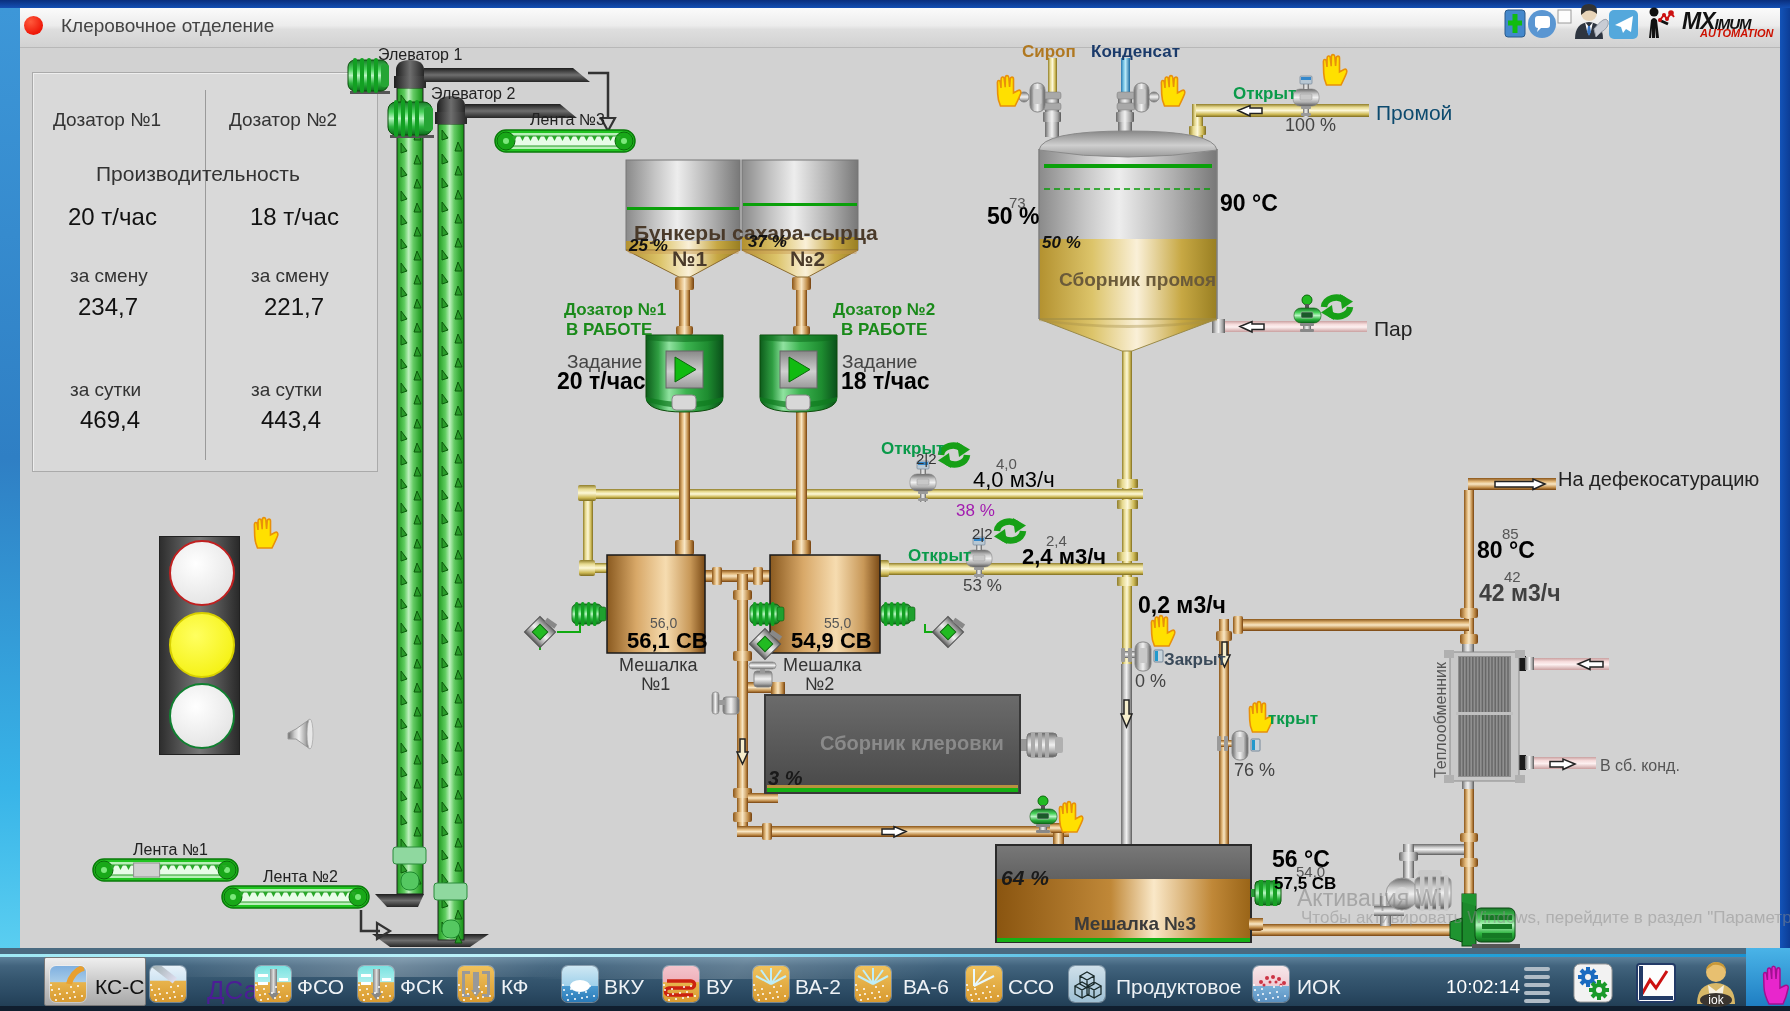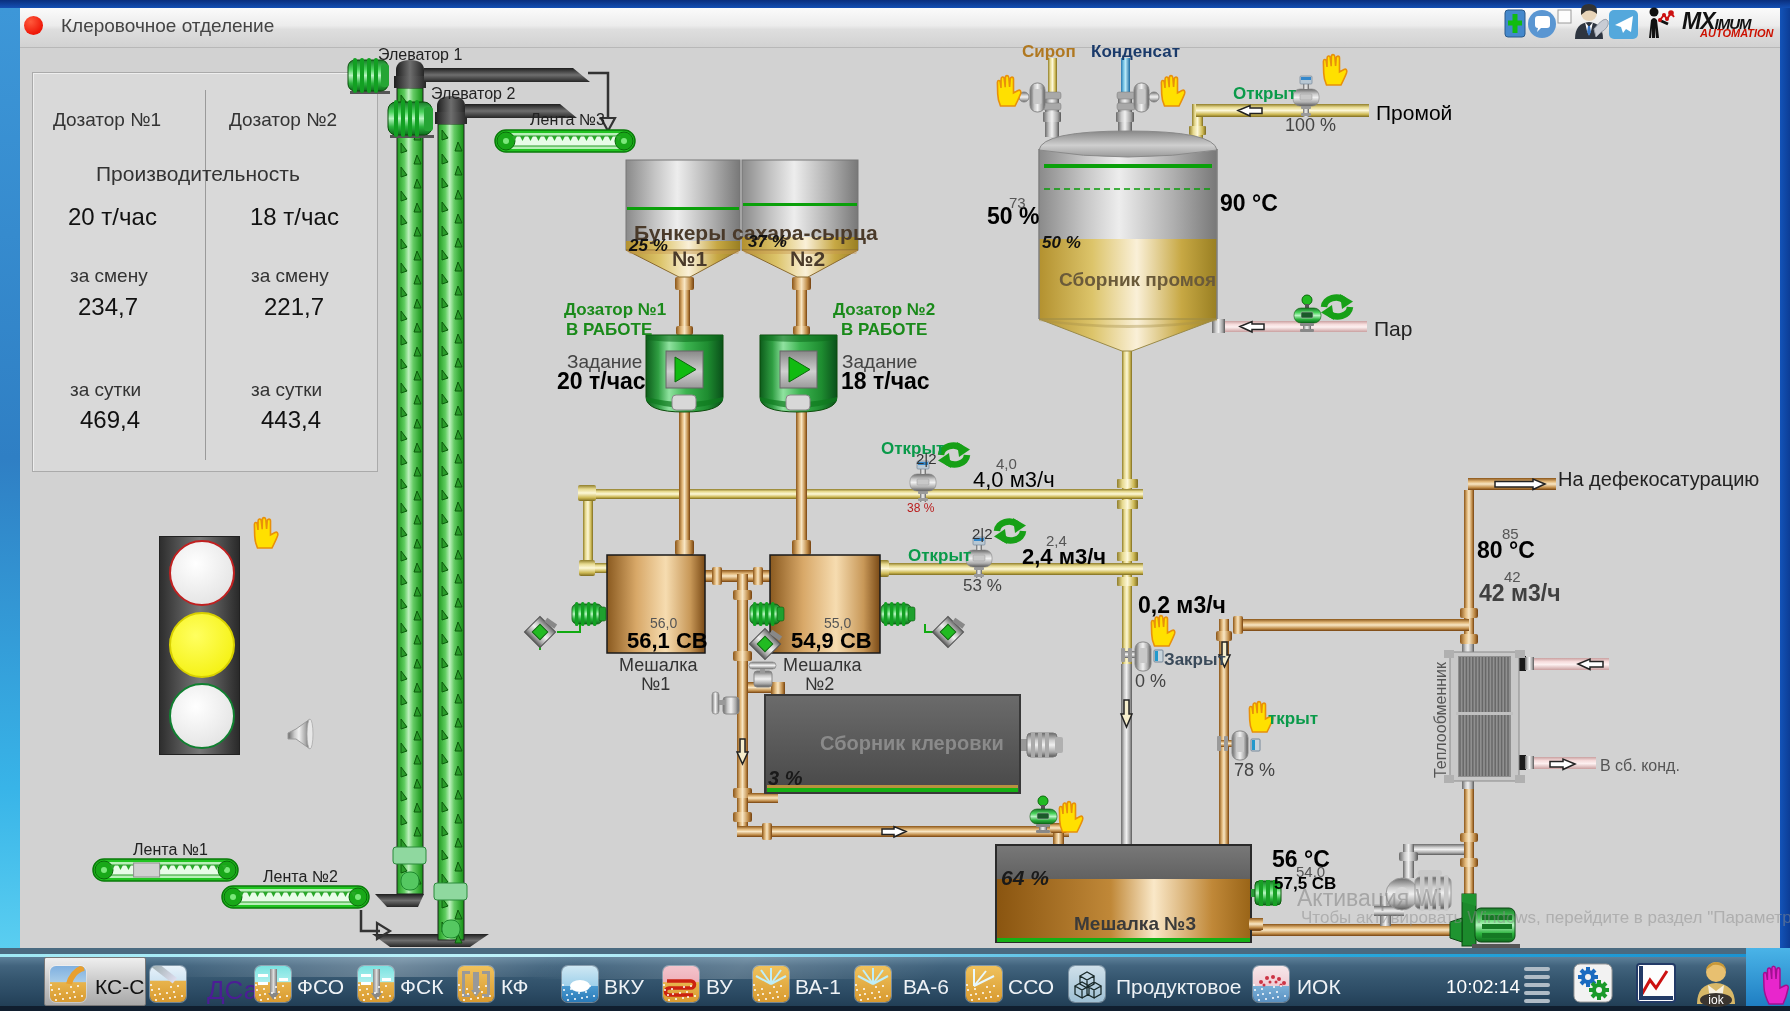--- a/index.html
+++ b/index.html
@@ -787,42 +787,42 @@
 <div class="t" style="left:567px;top:351px;font-size:19px;color:#444">Задание</div>
 <div class="t" style="left:557px;top:368px;font-size:23px;font-weight:bold;color:#000">20 т/час</div>
 <div class="t" style="left:833px;top:300px;font-size:17px;font-weight:bold;color:#1a8a1a">Дозатор №2</div>
 <div class="t" style="left:841px;top:320px;font-size:17px;font-weight:bold;color:#1a8a1a">В РАБОТЕ</div>
 <div class="t" style="left:842px;top:351px;font-size:19px;color:#444">Задание</div>
 <div class="t" style="left:841px;top:368px;font-size:23px;font-weight:bold;color:#000">18 т/час</div>
 <div class="t" style="left:1022px;top:42px;font-size:17px;font-weight:bold;color:#b07820">Сироп</div>
 <div class="t" style="left:1091px;top:42px;font-size:17px;font-weight:bold;color:#1a3a6a">Конденсат</div>
 <div class="t" style="left:1233px;top:84px;font-size:17px;font-weight:bold;color:#0a9a4a">Открыт</div>
 <div class="t" style="left:1285px;top:115px;font-size:18px;color:#444">100 %</div>
-<div class="t" style="left:1376px;top:101px;font-size:21px;color:#000000">Промой</div>
+<div class="t" style="left:1376px;top:101px;font-size:21px;color:#0c4a6e">Промой</div>
 <div class="t" style="left:987px;top:203px;font-size:23px;font-weight:bold;color:#000">50 %</div>
 <div class="t" style="left:1009px;top:194px;font-size:15px;color:#555">73</div>
 <div class="t" style="left:1042px;top:233px;font-size:17px;font-weight:bold;font-style:italic;color:#111">50 %</div>
 <div class="t" style="left:1220px;top:190px;font-size:23px;font-weight:bold;color:#000">90 °C</div>
 <div class="t" style="left:1059px;top:269px;font-size:19px;font-weight:bold;color:#6a5a3a">Сборник промоя</div>
 <div class="t" style="left:1374px;top:317px;font-size:21px;color:#222">Пар</div>
 <div class="t" style="left:881px;top:439px;font-size:17px;font-weight:bold;color:#0a9a4a">Открыт</div>
 <div class="t" style="left:916px;top:450px;font-size:15px;color:#333">2|2</div>
 <div class="t" style="left:996px;top:455px;font-size:15px;color:#555">4,0</div>
 <div class="t" style="left:973px;top:467px;font-size:22px;font-weight:normal;color:#000">4,0 м3/ч</div>
-<div class="t" style="left:907px;top:501px;font-size:12px;color:#b91c1c">38 %</div>
+<div class="t" style="left:956px;top:501px;font-size:17px;color:#a21caf">38 %</div>
 <div class="t" style="left:908px;top:546px;font-size:17px;font-weight:bold;color:#0a9a4a">Открыт</div>
 <div class="t" style="left:972px;top:525px;font-size:15px;color:#333">2|2</div>
 <div class="t" style="left:1046px;top:532px;font-size:15px;color:#555">2,4</div>
 <div class="t" style="left:1022px;top:544px;font-size:22px;font-weight:bold;color:#000">2,4 м3/ч</div>
 <div class="t" style="left:963px;top:576px;font-size:17px;color:#444">53 %</div>
 <div class="t" style="left:1138px;top:592px;font-size:23px;font-weight:bold;color:#000">0,2 м3/ч</div>
 <div class="t" style="left:1164px;top:650px;font-size:17px;font-weight:bold;color:#3a4a5a">Закрыт</div>
 <div class="t" style="left:1135px;top:671px;font-size:18px;color:#444">0 %</div>
 <div class="t" style="left:1268px;top:709px;font-size:17px;font-weight:bold;color:#0a9a4a">ткрыт</div>
-<div class="t" style="left:1234px;top:760px;font-size:18px;color:#444">78 %</div>
+<div class="t" style="left:1234px;top:760px;font-size:18px;color:#444">76 %</div>
 <div class="t" style="left:650px;top:615px;font-size:14px;color:#555">56,0</div>
 <div class="t" style="left:627px;top:628px;font-size:22px;font-weight:bold;color:#000">56,1 СВ</div>
 <div class="t" style="left:619px;top:655px;font-size:18px;color:#333">Мешалка</div>
 <div class="t" style="left:641px;top:674px;font-size:18px;color:#333">№1</div>
 <div class="t" style="left:824px;top:615px;font-size:14px;color:#555">55,0</div>
 <div class="t" style="left:791px;top:628px;font-size:22px;font-weight:bold;color:#000">54,9 СВ</div>
 <div class="t" style="left:783px;top:655px;font-size:18px;color:#333">Мешалка</div>
 <div class="t" style="left:805px;top:674px;font-size:18px;color:#333">№2</div>
 <div class="t" style="left:820px;top:732px;font-size:20px;font-weight:bold;color:#8a8a8a">Сборник клеровки</div>
 <div class="t" style="left:768px;top:767px;font-size:20px;font-weight:bold;font-style:italic;color:#1a1a1a">3 %</div>
@@ -851,21 +851,21 @@
 <div class="abs" style="left:1746px;top:948px;width:44px;height:58px;background:linear-gradient(180deg,#4ab4e8,#1f7ec2)"></div>
 
 <div class="abs" style="left:44px;top:957px;width:102px;height:49px;background:linear-gradient(180deg,#efefef,#c9c9c9 50%,#a8a8a8);border:1px solid #777;border-radius:2px"></div>
 <div class="t" style="left:95px;top:975px;font-size:21px;color:#111">КС-С</div>
 <div class="t" style="left:207px;top:975px;font-size:26px;color:#4c1d95">ДСат</div>
 <div class="t" style="left:297px;top:975px;font-size:21px;color:#eef2f6">ФСО</div>
 <div class="t" style="left:400px;top:975px;font-size:21px;color:#eef2f6">ФСК</div>
 <div class="t" style="left:501px;top:975px;font-size:21px;color:#eef2f6">КФ</div>
 <div class="t" style="left:604px;top:975px;font-size:21px;color:#eef2f6">ВКУ</div>
 <div class="t" style="left:706px;top:975px;font-size:21px;color:#eef2f6">ВУ</div>
-<div class="t" style="left:795px;top:975px;font-size:21px;color:#eef2f6">ВА-1</div>
+<div class="t" style="left:795px;top:975px;font-size:21px;color:#eef2f6">ВА-2</div>
 <div class="t" style="left:903px;top:975px;font-size:21px;color:#eef2f6">ВА-6</div>
 <div class="t" style="left:1008px;top:975px;font-size:21px;color:#eef2f6">ССО</div>
 <div class="t" style="left:1116px;top:975px;font-size:21px;color:#eef2f6">Продуктовое</div>
 <div class="t" style="left:1297px;top:975px;font-size:21px;color:#eef2f6">ИОК</div>
 <div class="t" style="left:1446px;top:976px;font-size:19px;color:#fff">10:02:14</div>
 <svg class="abs" style="left:0;top:0" width="1790" height="1011" id="tbicons">
 
  <g fill="#b0bcc6">
         <rect x="1524" y="967" width="26" height="4" rx="2"></rect>
         <rect x="1524" y="975" width="26" height="4" rx="2"></rect>

